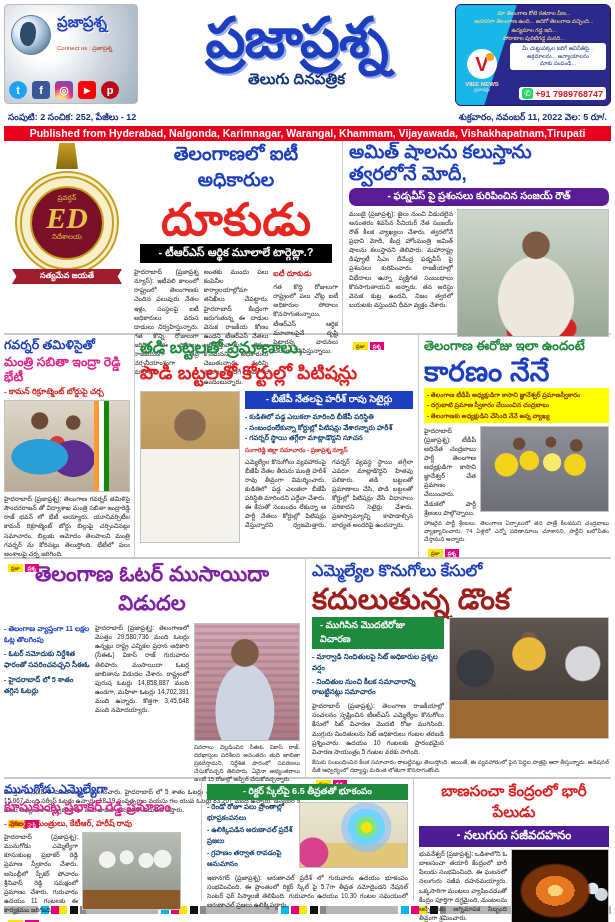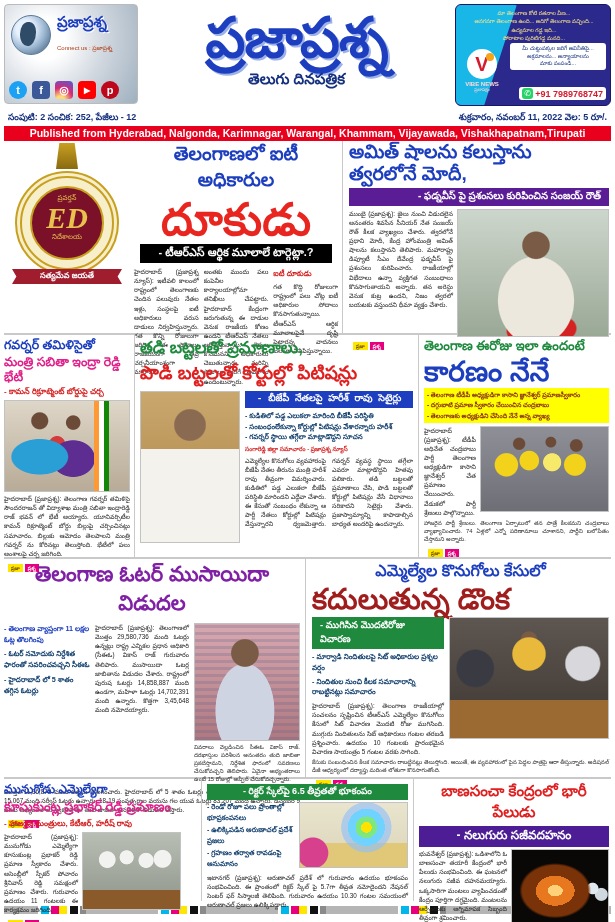--- a/index.html
+++ b/index.html
@@ -88,21 +88,21 @@
     text-align:center; padding:2px 0; clip-path:polygon(0 0,100% 0,96% 50%,100% 100%,0 100%,4% 50%); }
   .lead-main { flex:1; padding-left:4px; }
   .lead-kicker { color:#1d3fbf; font-size:19px; font-weight:bold; text-align:center; }
   .lead-head { color:#e8251f; font-size:45px; font-weight:900; text-align:center; line-height:1.0; margin:2px 0; }
   .lead-sub { background:#000; font-size:11px; text-align:center; display:block; margin:0 6px; }
   .lead-body { display:flex; gap:5px; margin-top:4px; }
   .lead-body > div { flex:1; }
   .red-subhead { color:#d31f1f; font-weight:bold; font-size:7.5px; margin:2px 0; }
   .raut { flex:1; padding:0 2px 2px 6px; }
   .raut-h { color:#1d3fbf; font-size:19px; font-weight:800; line-height:1.15; }
-  .raut-bar { background:#5a1d96; font-size:10px; margin:3px 0; display:block; text-align:right; }
+  .raut-bar { background:#5a1d96; font-size:10px; margin:3px 0; display:block; text-align:center;border-radius:7px; }
   .raut-flex { display:flex; gap:4px; }
   .raut-flex .body-txt { width:104px; }
   .photo-raut { flex:1; height:128px;
     background:
       radial-gradient(circle at 52% 28%, #7a5c46 0 11%, transparent 12%),
       radial-gradient(ellipse at 52% 72%, #ece8de 0 34%, transparent 35%),
       radial-gradient(circle at 40% 96%, #d42222 0 7%, transparent 8%),
       radial-gradient(circle at 58% 98%, #e6c200 0 7%, transparent 8%),
       radial-gradient(circle at 72% 94%, #d42222 0 6%, transparent 7%),
       linear-gradient(#cdd6cc,#9aa896); }
@@ -125,21 +125,21 @@
   .colB .h1 { color:#1f8a3e; font-size:16.5px; font-weight:900; }
   .colB .h2 { color:#e02020; font-size:18.5px; font-weight:900; margin:1px 0 3px; }
   .colB-flex { display:flex; gap:5px; }
   .photo-harish { width:100px; height:152px;
     background:
       radial-gradient(circle at 50% 22%, #8a6b52 0 12%, transparent 13%),
       linear-gradient(transparent 38%, #f4f2ec 38%),
       radial-gradient(circle at 58% 78%, #d42222 0 8%, transparent 9%),
       linear-gradient(#caa86d,#a87f45); }
   .colB-right { flex:1; }
-  .blue-bar { background:#1d3fbf; font-size:9.5px; display:block; text-align:center;font-family:Liberation Mono, monospace; }
+  .blue-bar { background:#1d3fbf; font-size:9.5px; display:block; text-align:center; }
   .hbullets { margin:3px 0; }
   .hbullets div { font-size:7px; font-weight:bold; color:#13406e; line-height:1.5; }
   .byline { color:#d31f1f; font-size:6px; font-weight:bold; margin-bottom:2px; }
   .colB-right .body-txt { column-count:2; column-gap:6px; }
   .colC { flex:1; padding:3px 2px 2px 5px; }
   .colC .k { color:#1f8a3e; font-size:13px; font-weight:bold; }
   .colC .h { color:#1d3fbf; font-size:28px; font-weight:900; line-height:1.05; margin:1px 0 2px; }
   .ybox { background:#ffff00; padding:2px 3px; }
   .ybox div { font-size:6.3px; font-weight:bold; color:#8a2a12; line-height:1.6; }
   .colC-flex { display:flex; gap:4px; margin-top:3px; }
@@ -165,21 +165,21 @@
   .vbullets div:first-child { color:#1d3fbf; }
   .voter-flex .body-txt { width:94px; }
   .voter-photo-col { flex:1; }
   .photo-voter { height:118px;
     background:
       radial-gradient(circle at 48% 25%, #7a5c46 0 13%, transparent 14%),
       radial-gradient(ellipse at 48% 75%, #cfd4e2 0 38%, transparent 39%),
       repeating-linear-gradient(0deg, rgba(90,100,140,.25) 0 3px, transparent 3px 7px),
       linear-gradient(#d8a8b0,#b07880); }
   .donka { flex:1; padding:3px 2px 2px 6px; }
-  .donka .k { color:#1d3fbf; font-size:16px; font-weight:bold;text-align:center; }
+  .donka .k { color:#1d3fbf; font-size:16px; font-weight:bold; }
   .donka .h { color:#a01d1d; font-size:29px; font-weight:900; line-height:1.0; margin:1px 0 3px; }
   .green-bar { background:#1f8a3e; font-size:9.5px; }
   .donka-flex { display:flex; gap:5px; margin-top:2px; }
   .donka-left { width:132px; }
   .dbullets div { font-size:7.2px; font-weight:bold; color:#13406e; line-height:1.5; margin:3px 0; }
   .photo-donka { flex:1; height:122px;
     background:
       radial-gradient(circle at 50% 30%, #e8b93a 0 14%, transparent 15%),
       radial-gradient(circle at 50% 18%, #7a5c46 0 6%, transparent 7%),
       radial-gradient(circle at 16% 42%, #3a3a42 0 12%, transparent 13%),

